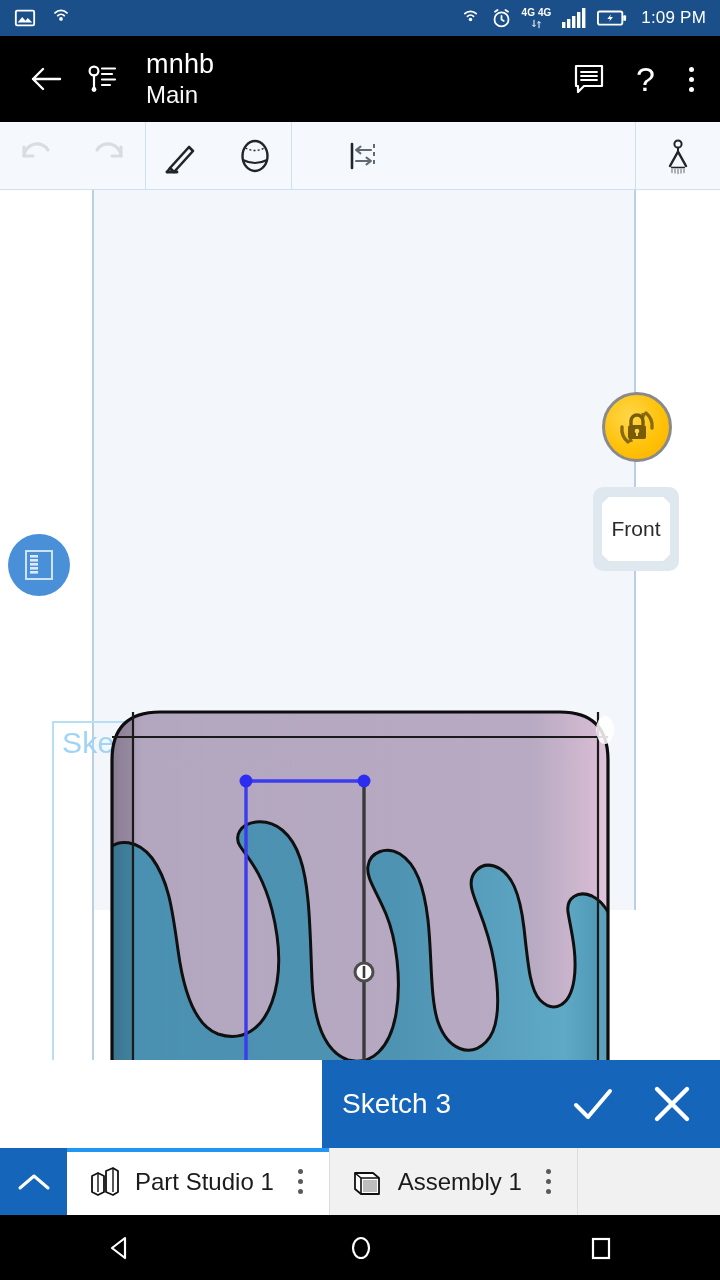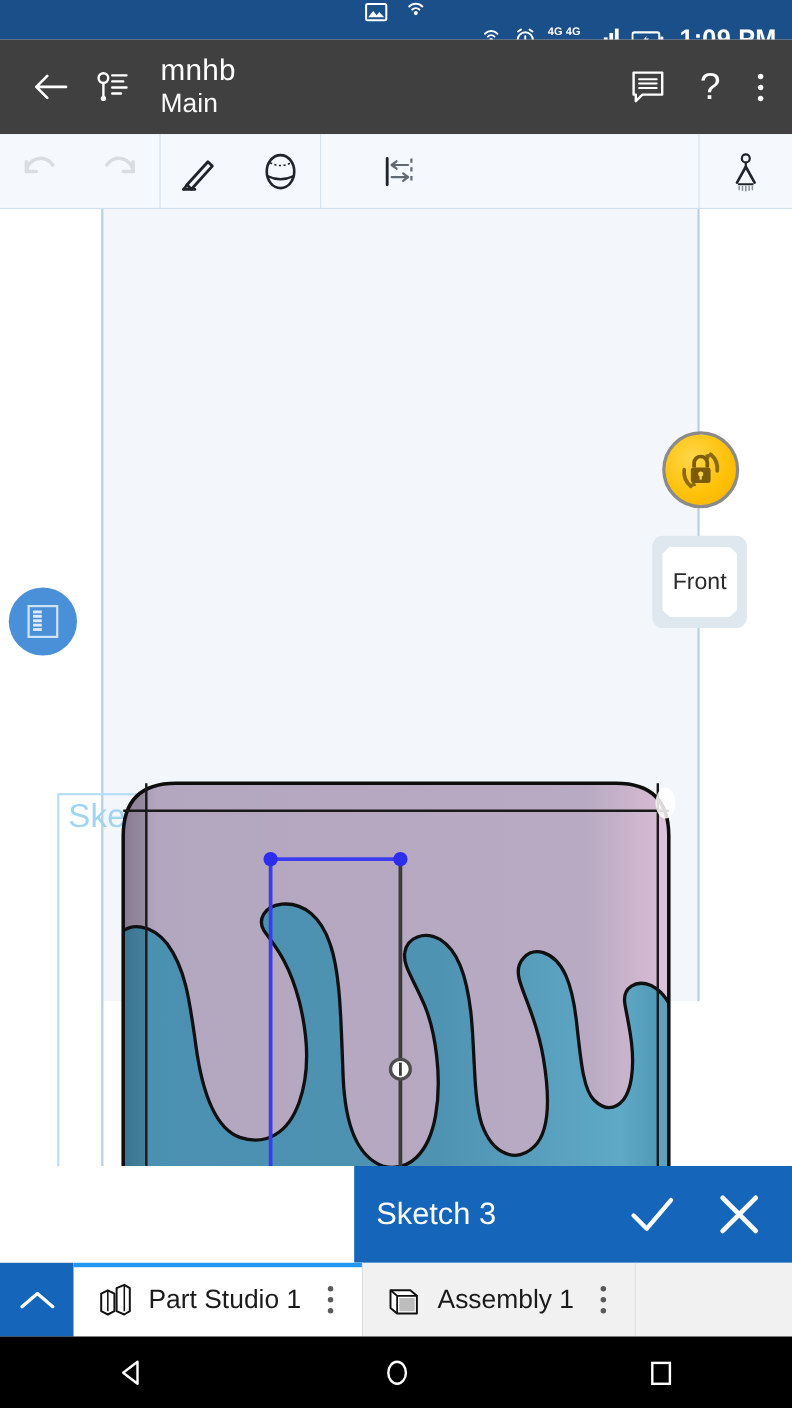--- a/index.html
+++ b/index.html
@@ -8,31 +8,31 @@
     font-family:"Liberation Sans", sans-serif;
     background:#ffffff;
     -webkit-font-smoothing:antialiased;
   }
   .screen { position:relative; width:720px; height:1280px; overflow:hidden; }
 
   
   .statusbar{
     position:absolute; left:0; top:0; width:720px; height:36px;
     background:#1b4f8a; display:flex; align-items:center;
-    padding:0 14px; color:#fff;flex-direction:column;
+    padding:0 14px; color:#fff;
   }
   .sb-left{ display:flex; align-items:center; gap:14px; }
   .sb-right{ margin-left:auto; display:flex; align-items:center; gap:10px; }
-  .sb-time{ font-size:23px; font-weight:bold; letter-spacing:.2px; margin-left:4px;}
+  .sb-time{ font-size:17px; font-weight:normal; letter-spacing:.2px; margin-left:4px;}
   .ico{ display:inline-block; line-height:0; }
 
   
   .appbar{
     position:absolute; left:0; top:36px; width:720px; height:86px;
-    background:#404040; display:flex; align-items:center; padding:0 18px;
+    background:#000000; display:flex; align-items:center; padding:0 18px;
   }
   .ab-back{ width:56px; display:flex; align-items:center; justify-content:center;}
   .ab-branch{ width:58px; display:flex; align-items:center; justify-content:center;}
   .ab-titles{ margin-left:14px; color:#fff; line-height:1.08; }
   .ab-title{ font-size:27px; font-weight:400; letter-spacing:.2px;}
   .ab-sub{ font-size:24px; font-weight:400; opacity:.97; margin-top:3px;}
   .ab-right{ margin-left:auto; display:flex; align-items:center; gap:30px; padding-right:4px;}
   .ab-help{ font-size:34px; color:#fff; font-weight:400; line-height:1;}
   .dots-v{ display:flex; flex-direction:column; gap:5px; align-items:center; padding:4px;}
   .dots-v i{ display:block; width:5px; height:5px; border-radius:50%; background:#fff;}

